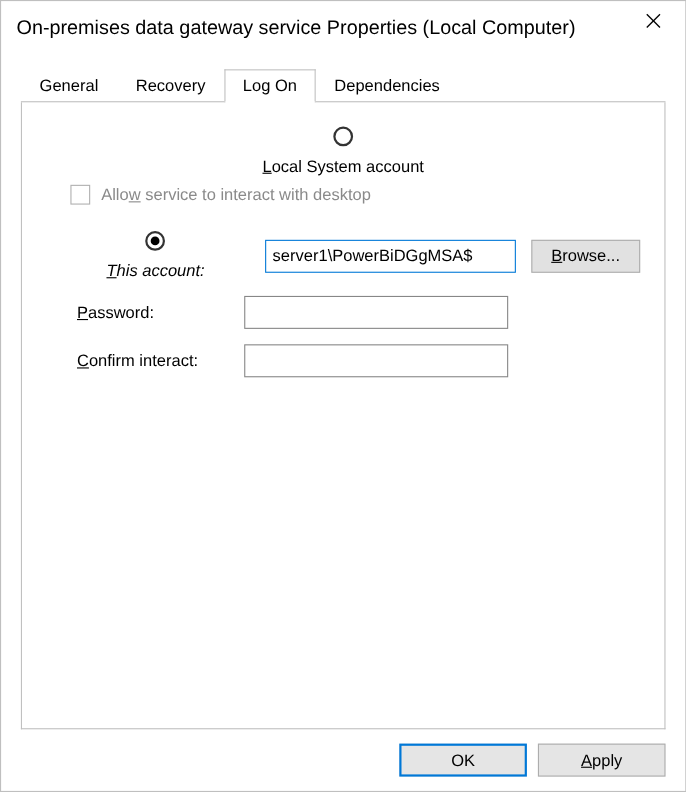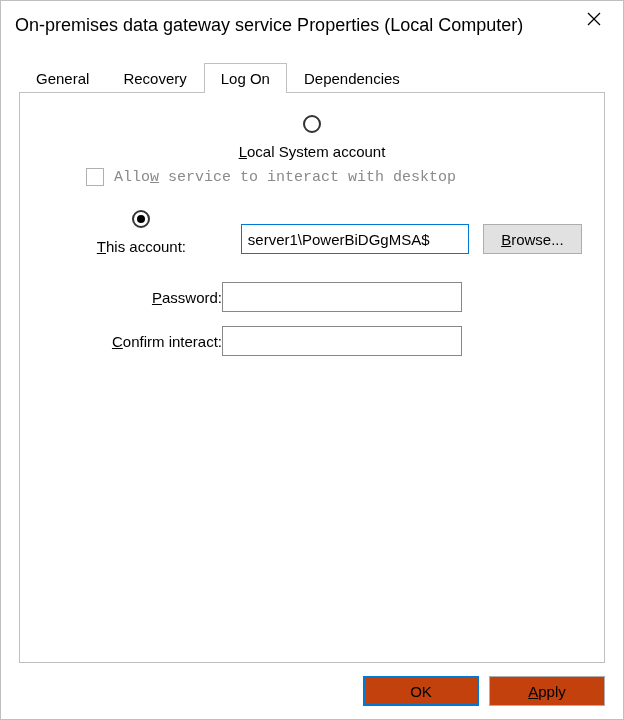--- a/index.html
+++ b/index.html
@@ -119,41 +119,39 @@
     width: 8px; height: 8px;
     background: #000;
     border-radius: 50%;
   }
   .underline-first { text-decoration: underline; }
 
   .checkbox-row {
     display: flex;
     align-items: center;
     gap: 10px;
-    margin-left: 44px;
+    margin-left: 22px;
     margin-bottom: 24px;
     color: #8a8a8a;
-    font-family: Liberation Mono, monospace;
   }
   .checkbox {
     width: 18px; height: 18px;
     border: 1px solid #b0b0b0;
     flex-shrink: 0;
   }
 
   .form-row {
     display: flex;
     align-items: center;
     margin-bottom: 14px;
   }
   .form-label {
     width: 180px;
     padding-left: 28px;
     font-size: 15px;
-    text-align: right;
   }
   .text-input {
     width: 240px;
     height: 30px;
     border: 1px solid #878787;
     font-family: inherit;
     font-size: 15px;
     padding: 0 6px;
     outline: none;
     background: #fff;
@@ -177,21 +175,21 @@
     height: 56px;
     display: flex;
     justify-content: flex-end;
     align-items: center;
     gap: 10px;
     padding: 0 18px;
   }
   .dlg-btn {
     width: 116px;
     height: 30px;
-    background: #c2410c;
+    background: #e5e5e5;
     border: 1px solid #adadad;
     font-family: inherit;
     font-size: 15px;
     cursor: pointer;
   }
   .dlg-btn.default {
     border: 2px solid #0078d7;
   }
 </style>
 </head>
@@ -224,21 +222,21 @@
         <span class="radio"></span>
         <span><span></span><span class="underline-first">L</span><span>ocal System account</span></span>
       </div>
 
       <div class="checkbox-row">
         <span class="checkbox"></span>
         <span><span>Allo</span><span class="underline-first">w</span><span> service to interact with desktop</span></span>
       </div>
 
       <div class="form-row first">
-        <div class="radio-row" style="margin-bottom:13px; width:210px;">
+        <div class="radio-row" style="margin-bottom:0; width:210px;font-style:italic;">
           <span class="radio checked"></span>
           <span><span></span><span class="underline-first">T</span><span>his account:</span></span>
         </div>
         <input type="text" class="text-input focused" value="server1\PowerBiDGgMSA$" style="">
         <button class="browse-btn"><span></span><span class="underline-first">B</span><span>rowse...</span></button>
       </div>
 
       <div class="form-row">
         <div class="form-label"><span></span><span class="underline-first">P</span><span>assword:</span></div>
         <input type="password" class="text-input" style="">

